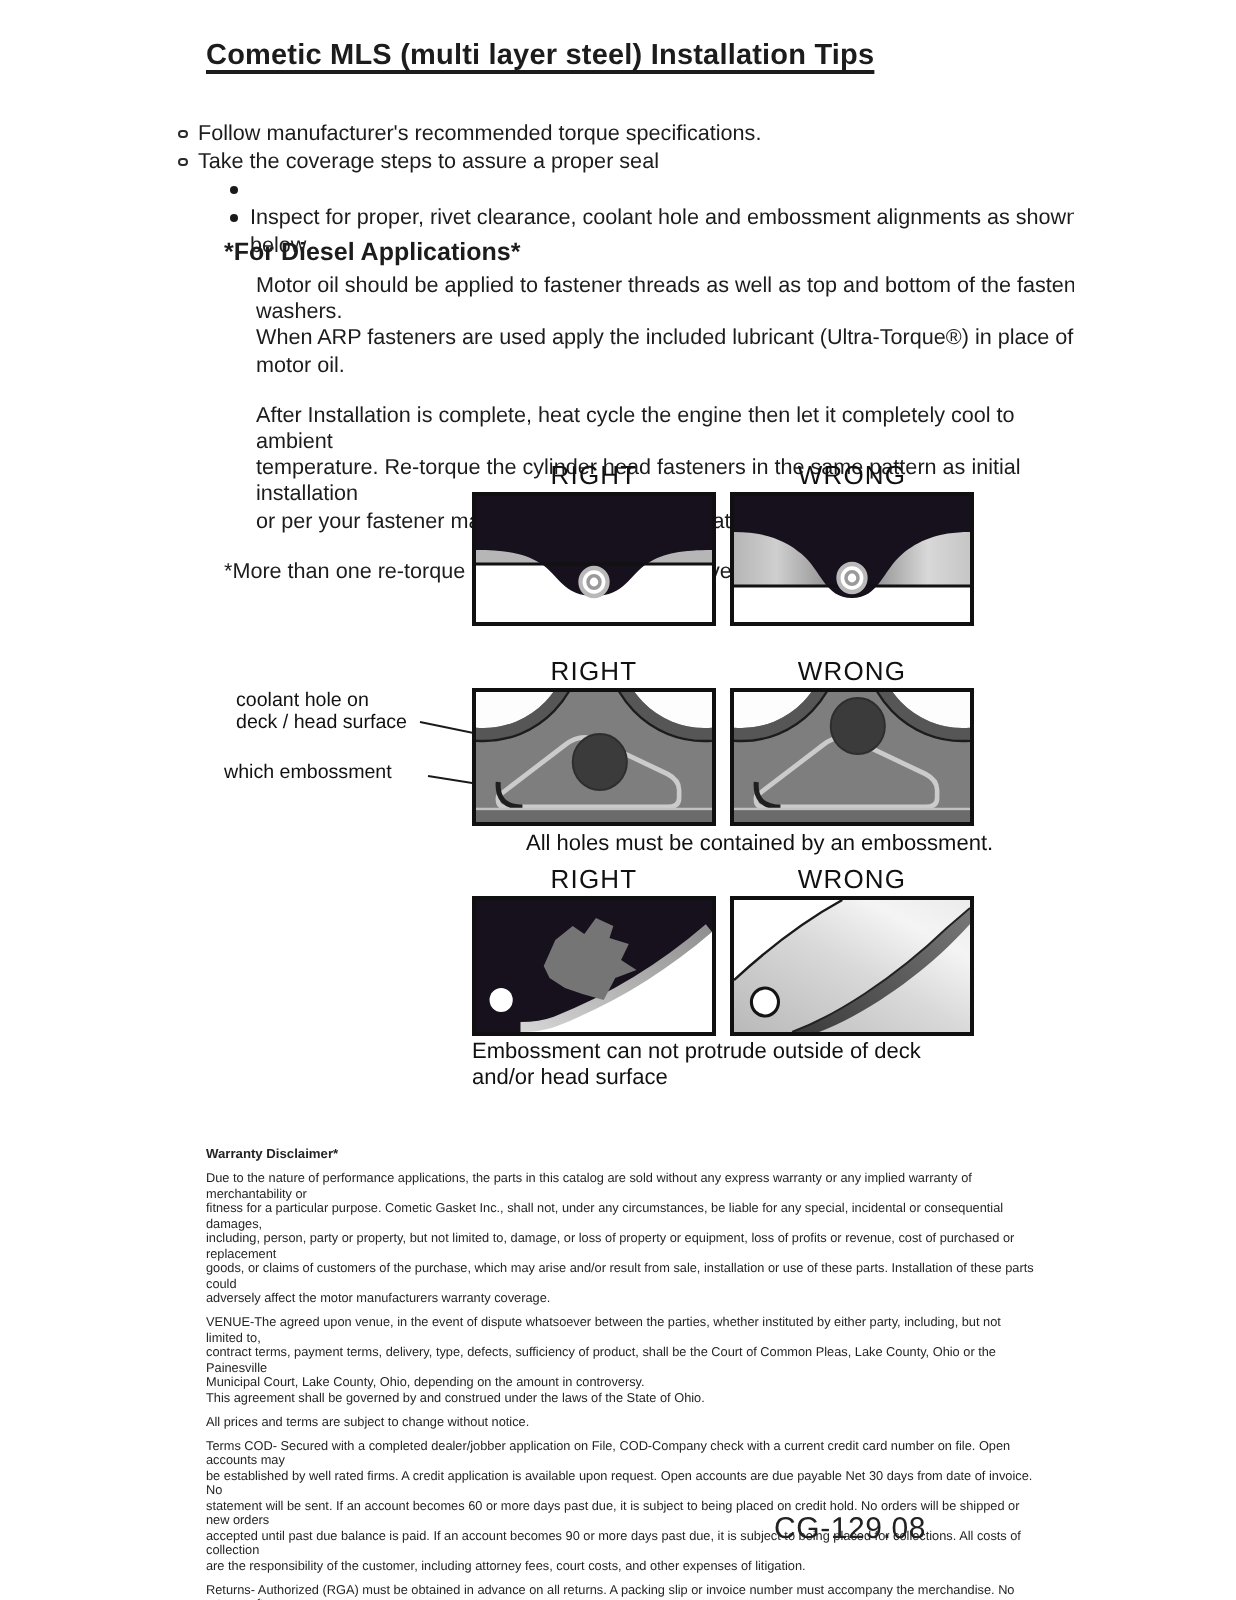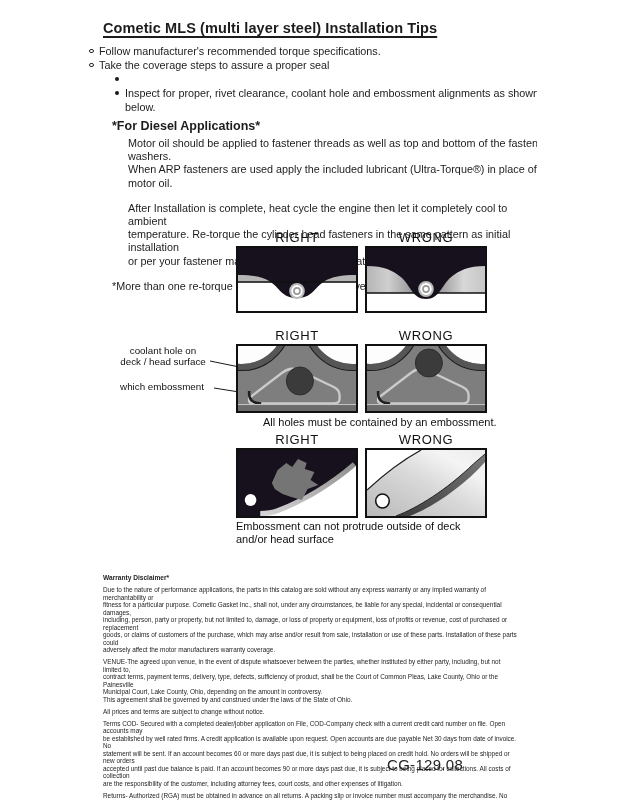--- a/index.html
+++ b/index.html
@@ -5,34 +5,34 @@
   html,body{margin:0;padding:0;background:#ffffff;}
   .page{
     position:relative;width:537px;height:800px;background:#ffffff;overflow:hidden;
     font-family:Liberation Sans, sans-serif;color:#1c1c1c;-webkit-text-size-adjust:none;
   }
   .title{
     position:absolute;left:103px;top:20px;margin:0;
     font-size:14.5px;font-weight:bold;letter-spacing:0.1px;
     text-decoration:underline;text-decoration-thickness:1.5px;text-underline-offset:3px;
   }
-  .tips{position:absolute;left:89px;top:44px;width:480px;font-size:10.8px;line-height:14px;}
+  .tips{position:absolute;left:89px;top:60px;width:480px;font-size:10.8px;line-height:14px;}
   .b-row{position:relative;padding-left:10px;height:14px;}
   .b-marker{position:absolute;left:0;top:4.5px;width:4.5px;height:4.5px;border:1px solid #2a2a2a;border-radius:50%;box-sizing:border-box;}
   .sb-row{position:relative;margin-left:26px;padding-left:10px;height:14px;}
   .sb-marker{position:absolute;left:0;top:5px;width:4px;height:4px;background:#1a1a1a;border-radius:50%;}
   .diesel{position:absolute;left:112px;top:119px;width:436px;}
   .d-heading{margin:0 0 4px 0;font-size:12.5px;font-weight:bold;}
   .d-para{margin:0 0 12px 16px;font-size:10.8px;line-height:13.2px;white-space:pre-line;}
   .d-note{margin:9px 0 0 0;font-size:10.8px;}
   .dlabel{position:absolute;width:122px;text-align:center;font-size:13px;letter-spacing:0.6px;color:#111;}
   .dbox{position:absolute;width:122px;border:2px solid #101010;box-sizing:border-box;background:#fff;}
   .dbox svg{display:block;width:100%;height:100%;}
   .dcaption{position:absolute;left:236px;font-size:11px;line-height:12.5px;white-space:pre-line;color:#111;}
-  .side-label{position:absolute;text-align:center;font-size:9.8px;line-height:11px;white-space:pre-line;color:#111;}
+  .side-label{position:absolute;text-align:left;font-size:9.8px;line-height:11px;white-space:pre-line;color:#111;}
   .leader{position:absolute;left:205px;top:348px;pointer-events:none;}
   .legal{position:absolute;left:103px;top:574px;width:414px;font-size:6.4px;line-height:7.5px;color:#242424;}
   .legal-h{font-weight:bold;margin:0 0 5px 0;font-size:6.6px;}
   .legal p{margin:0 0 4.5px 0;white-space:pre-line;}
   .doc-code{position:absolute;left:387px;top:756px;font-size:15px;letter-spacing:0.3px;color:#222;}
 </style>
 </head>
 <body>
 
 <div class="page">

